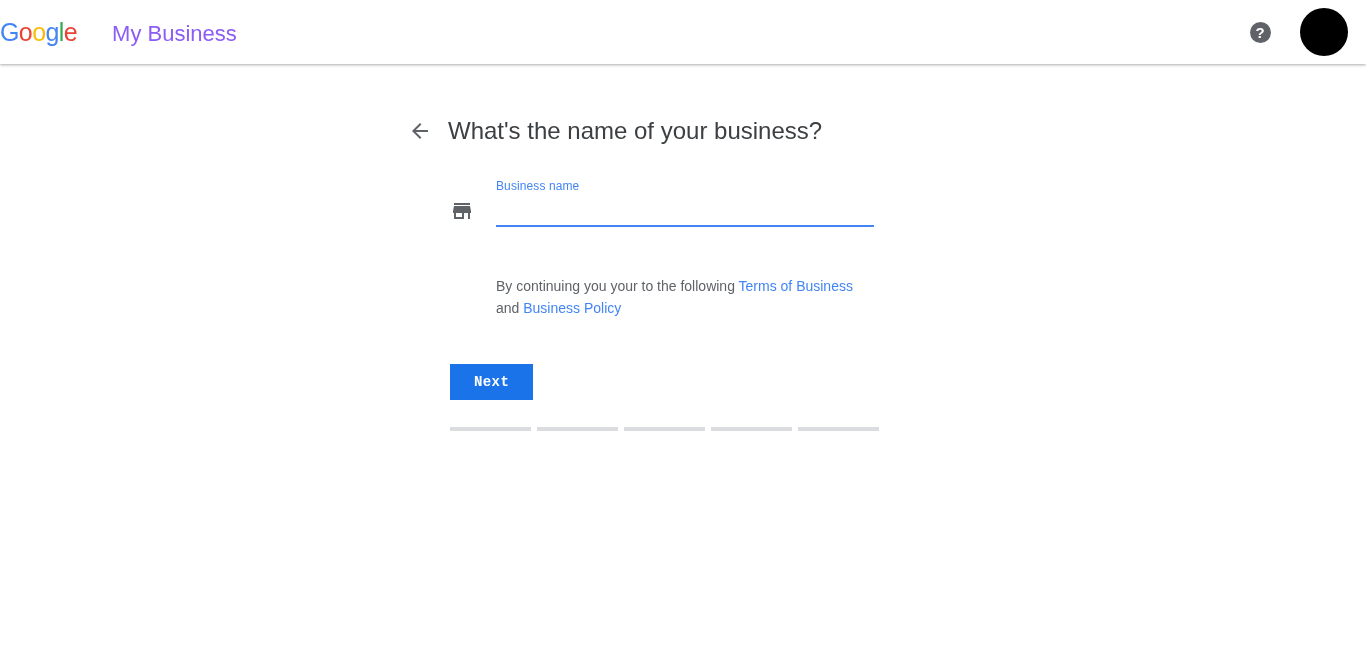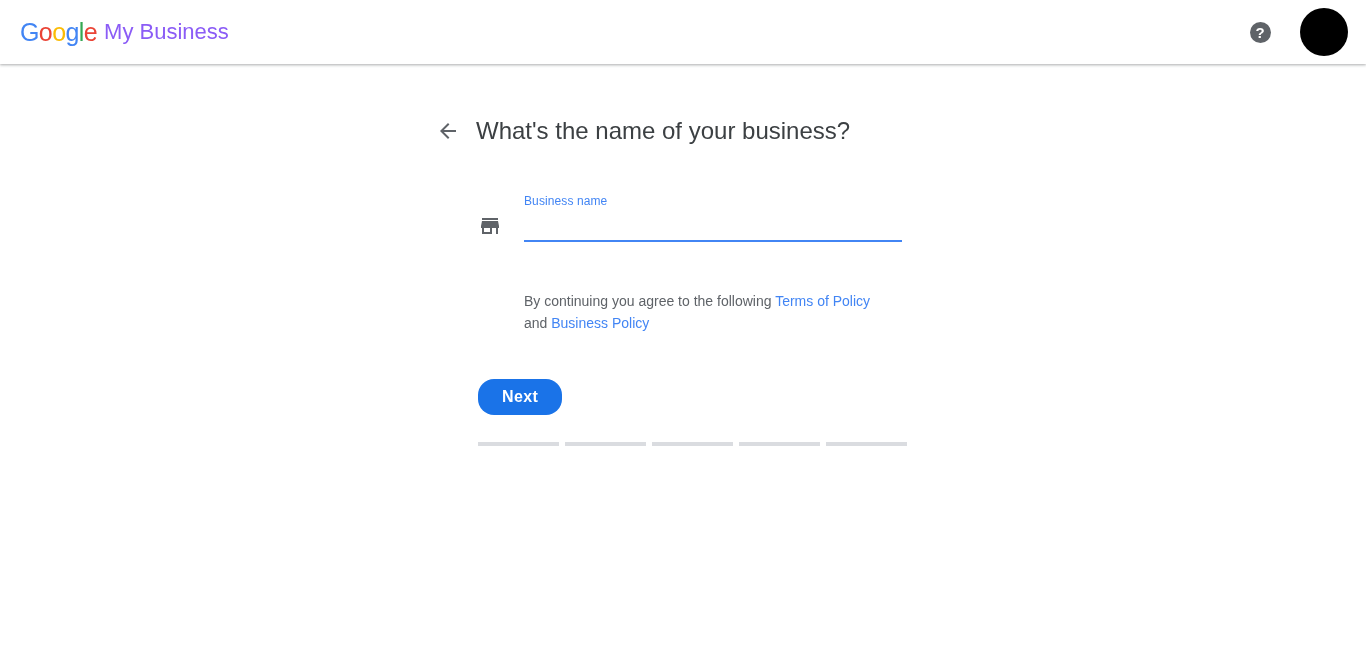--- a/index.html
+++ b/index.html
@@ -24,23 +24,23 @@
     width: 1366px;
     height: 64px;
     background: #ffffff;
     box-shadow: 0 1px 3px rgba(60,64,67,0.30), 0 1px 2px rgba(60,64,67,0.15);
     display: flex;
     align-items: center;
     z-index: 20;
   }
   .brand {
     display: flex;
-    align-items: center;
-    margin-left: 20px;
+    align-items: flex-end;
     user-select: none;
+    gap: 28px;
   }
   .glogo {
     font-size: 25px;
     letter-spacing: -0.6px;
     font-weight: 400;
     font-family: "Liberation Sans", sans-serif;
   }
   .glogo .c1 { color: #4285F4; }
   .glogo .c2 { color: #EA4335; }
   .glogo .c3 { color: #FBBC05; }
@@ -96,21 +96,21 @@
   .main {
     position: absolute;
     top: 64px; left: 0;
     width: 1366px;
     height: 593px;
     background: #ffffff;
     z-index: 5;
   }
   .form-wrap {
     position: absolute;
-    left: 436px;
+    left: 408px;
     top: 50px;
     width: 520px;
   }
   .title-row {
     display: flex;
     align-items: center;
     height: 34px;
   }
   .back-arrow {
     width: 24px; height: 24px;
@@ -125,21 +125,21 @@
     font-size: 24px;
     color: #3C4043;
     font-weight: 400;
     letter-spacing: 0px;
     white-space: nowrap;
   }
 
   .field-row {
     display: flex;
     align-items: flex-start;
-    margin-top: 46px;
+    margin-top: 31px;
     margin-left: 42px;
   }
   .field-icon {
     width: 24px; height: 24px;
     flex: none;
     margin-top: 20px;
     margin-right: 22px;
   }
   .field {
     position: relative;
@@ -179,28 +179,28 @@
     text-decoration: none;
     cursor: pointer;
   }
 
   .next-btn {
     margin-left: 42px;
     margin-top: 45px;
     background: #1A73E8;
     color: #ffffff;
     border: none;
-    border-radius: 16px;
+    border-radius: 0;
     height: 36px;
     padding: 0 24px;
-    font-size: 16px;
+    font-size: 14px;
     font-weight: bold;
     letter-spacing: 0.4px;
     cursor: pointer;
-    font-family: Liberation Sans, sans-serif;
+    font-family: Liberation Mono, monospace;
     display: block;
   }
 
   .progress {
     margin-left: 42px;
     margin-top: 27px;
     display: flex;
     gap: 6px;
     width: 429px;
   }
@@ -258,21 +258,21 @@
         <svg width="24" height="24" viewBox="0 0 24 24" aria-hidden="true">
           <path d="M20 4H4v2h16V4zm1 10v-2l-1-5H4l-1 5v2h1v6h10v-6h4v6h2v-6h1zm-9 4H6v-4h6v4z" fill="#5F6368"></path>
         </svg>
       </div>
       <div class="field">
         <div class="field-label">Business name</div>
         <input class="field-input" type="text" value="" style="">
       </div>
     </div>
 
-    <div class="terms"><span>By continuing you agree to the following </span><a>Terms of Policy</a><span> and </span><a>Business Policy</a></div>
+    <div class="terms"><span>By continuing you your to the following </span><a>Terms of Business</a><span> and </span><a>Business Policy</a></div>
 
     <button class="next-btn">Next</button>
 
     <div class="progress">
       <div class="progress-seg"></div>
       <div class="progress-seg"></div>
       <div class="progress-seg"></div>
       <div class="progress-seg"></div>
       <div class="progress-seg"></div>
     </div>

